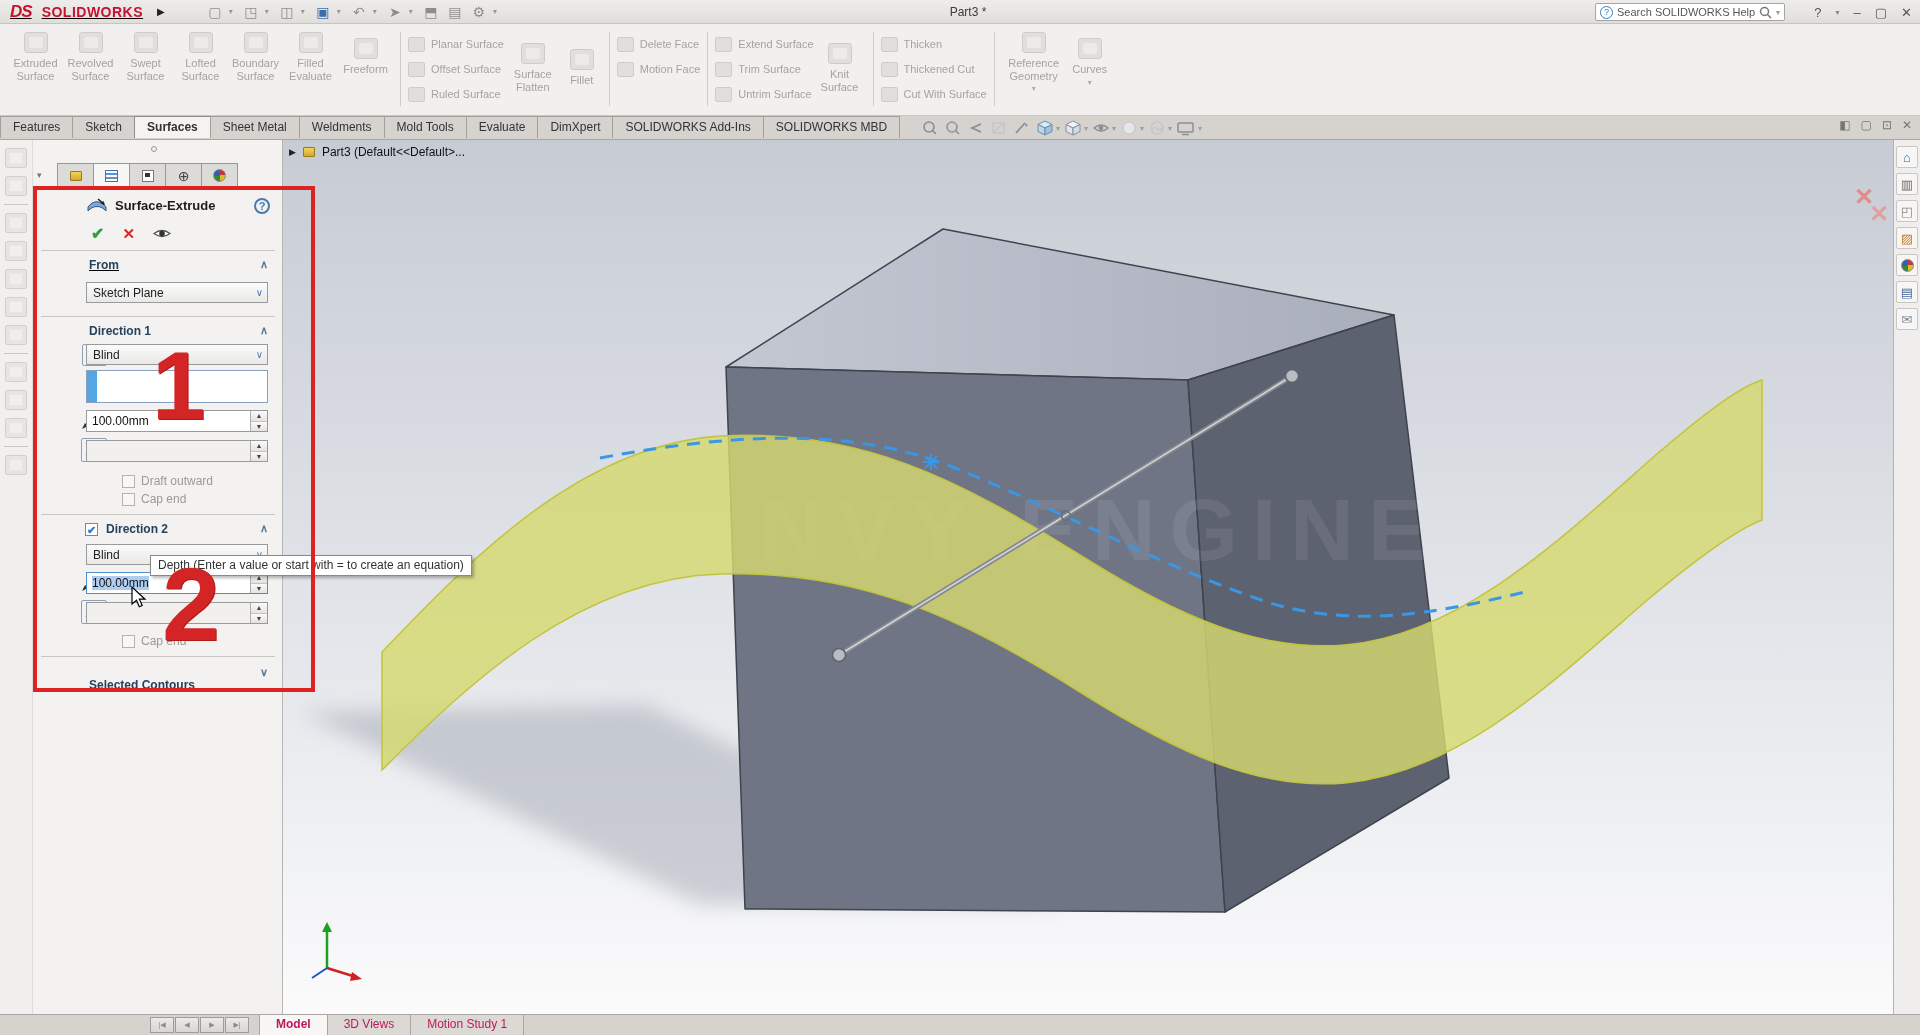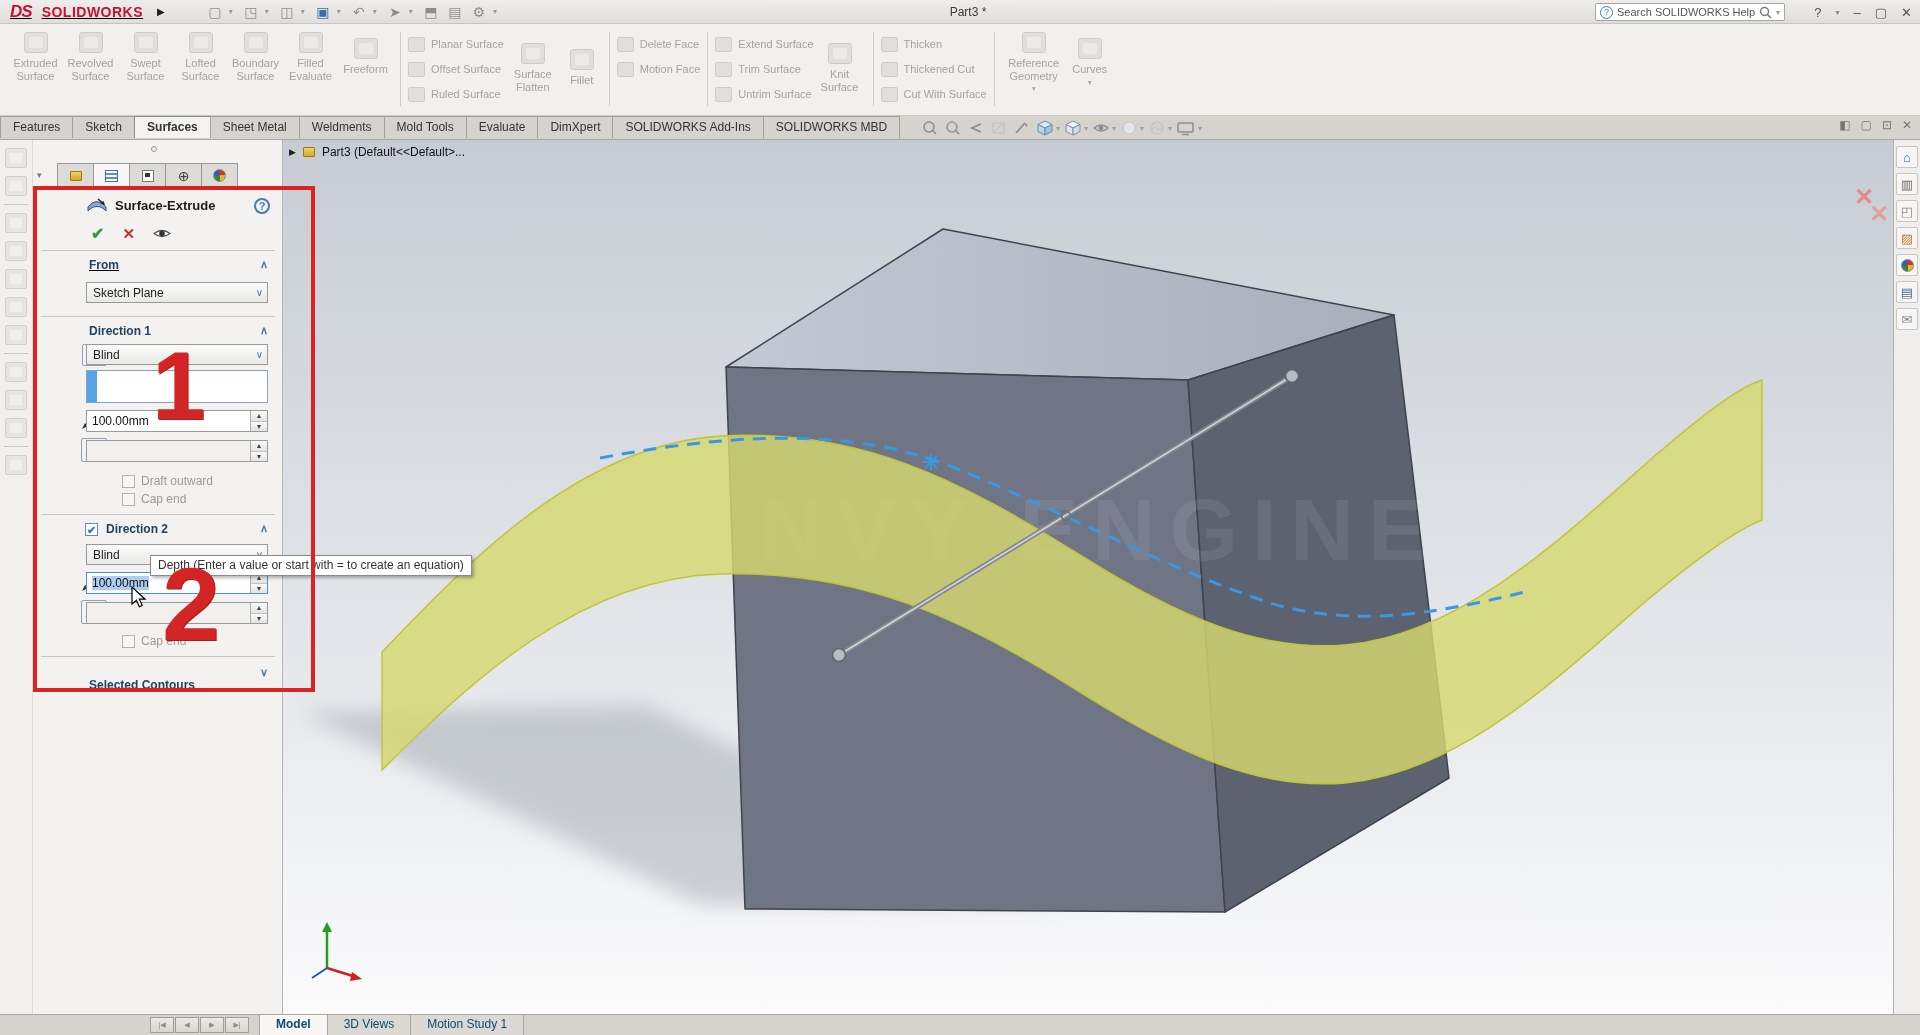--- a/index.html
+++ b/index.html
@@ -138,21 +138,21 @@
     border-left:1px solid #b5b3b0;z-index:10;display:flex;flex-direction:column;align-items:center;padding-top:6px;}
   .tp-ic{width:22px;height:22px;margin-bottom:5px;display:flex;align-items:center;justify-content:center;
     border:1px solid #c9c7c3;background:#f7f6f4;border-radius:2px;font-size:13px;}
 
   
   .bottombar{position:absolute;left:0;top:1014px;width:1920px;height:21px;background:#d6d3cf;
     border-top:1px solid #a9a7a3;display:flex;align-items:stretch;z-index:10;}
   .bnav{display:flex;margin-left:150px;align-items:center;gap:1px;}
   .bnav span{width:24px;height:16px;background:linear-gradient(#eceae7,#d8d6d2);border:1px solid #9f9d9a;
     font-size:7px;color:#8a8884;display:flex;align-items:center;justify-content:center;}
-  .btab{padding:2px 16px 0 16px;font-size:12px;color:#0c4a6e;border-right:1px solid #a9a7a3;background:#dcd9d5;}
+  .btab{padding:2px 16px 0 16px;font-size:12px;color:#be185d;border-right:1px solid #a9a7a3;background:#dcd9d5;}
   .btab.active{background:#f8f7f5;font-weight:bold;border-left:1px solid #a9a7a3;}
 </style>
 </head>
 <body>
 
 <div class="app">
 
   <div class="titlebar">
     <div class="logo">
       <span class="logo-mark">DS</span>

